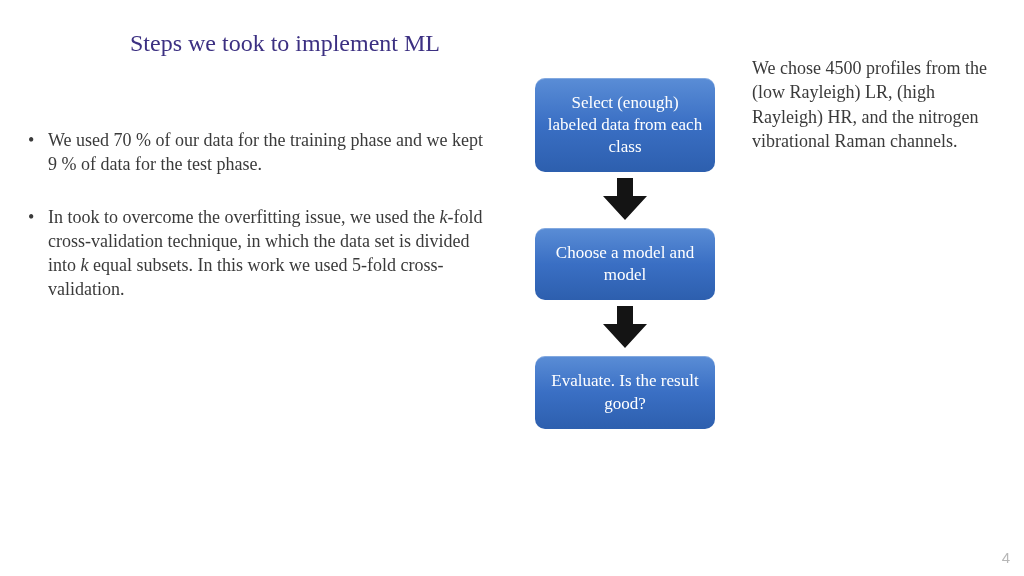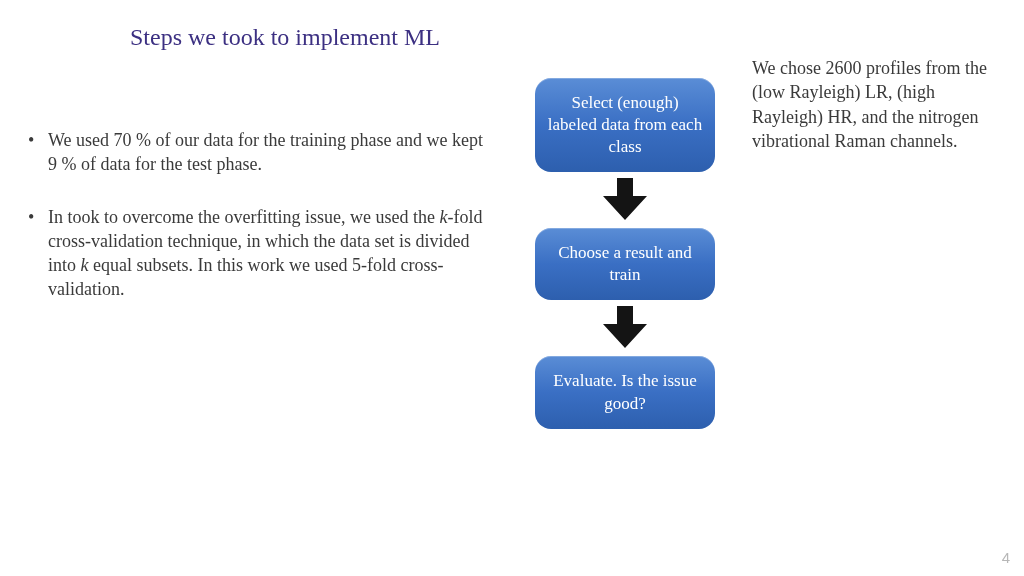--- a/index.html
+++ b/index.html
@@ -6,21 +6,21 @@
     body {
       width: 1024px;
       height: 576px;
       font-family: "Times New Roman", Times, serif;
       background: #ffffff;
       position: relative;
       overflow: hidden;
     }
     .title {
       position: absolute;
-      top: 24px;
+      top: 30px;
       left: 130px;
       font-size: 24px;
       color: #3c3082;
       font-weight: normal;
     }
     .left-column {
       position: absolute;
       left: 28px;
       top: 128px;
       width: 460px;
@@ -50,21 +50,21 @@
       flex-direction: column;
       align-items: center;
     }
     .flow-box {
       width: 180px;
       padding: 14px 12px;
       text-align: center;
       color: #ffffff;
       font-size: 17px;
       line-height: 1.3;
-      border-radius: 16px;
+      border-radius: 10px;
       background: linear-gradient(to bottom, #5a8dd6 0%, #3a6fc4 50%, #2d5fae 100%);
       box-shadow: inset 0 1px 0 rgba(255,255,255,0.25);
     }
     .flow-arrow {
       margin: 6px 0 4px 0;
     }
     .right-column {
       position: absolute;
       left: 752px;
       top: 56px;
@@ -100,24 +100,24 @@
   </div>
 </div>
 
 <div class="flow">
   <div class="flow-box">Select (enough) labeled data from each class</div>
   <div class="flow-arrow">
     <svg width="44" height="42" viewBox="0 0 44 42">
       <path d="M14 0 L30 0 L30 18 L44 18 L22 42 L0 18 L14 18 Z" fill="#141414"></path>
     </svg>
   </div>
-  <div class="flow-box">Choose a result and train</div>
+  <div class="flow-box">Choose a model and model</div>
   <div class="flow-arrow">
     <svg width="44" height="42" viewBox="0 0 44 42">
       <path d="M14 0 L30 0 L30 18 L44 18 L22 42 L0 18 L14 18 Z" fill="#141414"></path>
     </svg>
   </div>
-  <div class="flow-box">Evaluate. Is the issue good?</div>
+  <div class="flow-box">Evaluate. Is the result good?</div>
 </div>
 
-<div class="right-column">We chose 2600 profiles from the (low Rayleigh) LR, (high Rayleigh) HR, and the nitrogen vibrational Raman channels.</div>
+<div class="right-column">We chose 4500 profiles from the (low Rayleigh) LR, (high Rayleigh) HR, and the nitrogen vibrational Raman channels.</div>
 
 <div class="page-number">4</div>
 
 </body></html>

